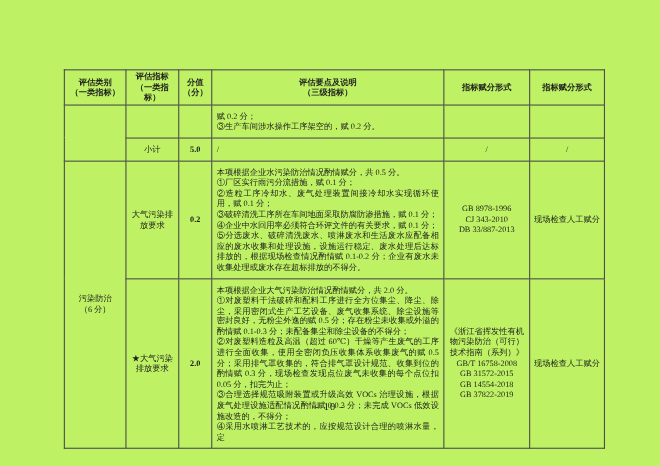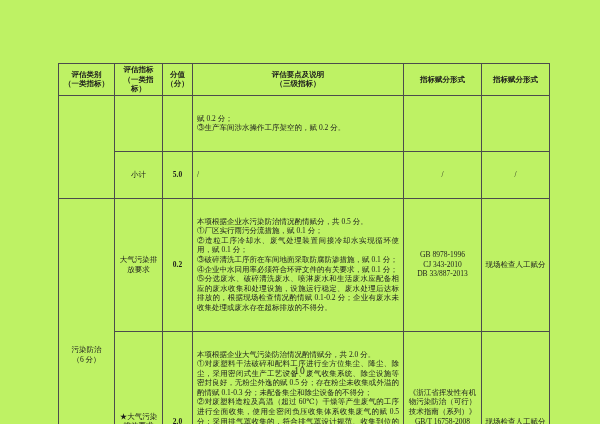--- a/index.html
+++ b/index.html
@@ -30,21 +30,21 @@
     padding: 1px 2px;
     font-weight: normal;
     text-align: center;
     overflow: hidden;
   }
   .eval-table th { font-weight: bold; }
   td.points {
     text-align: justify;
     text-justify: inter-ideograph;
     vertical-align: middle;
-    padding: 18px 4px;
+    padding: 5px 4px;
   }
   td.score { font-weight: bold; }
   tr.h-head  { height: 23px; }
   tr.h-r1    { height: 17px; }
   tr.h-r2    { height: 15px; }
   tr.h-r3    { height: 98px; }
   tr.h-r4    { height: 135px; }
   .page-number {
     position: absolute;
     left: 0; right: 0;

